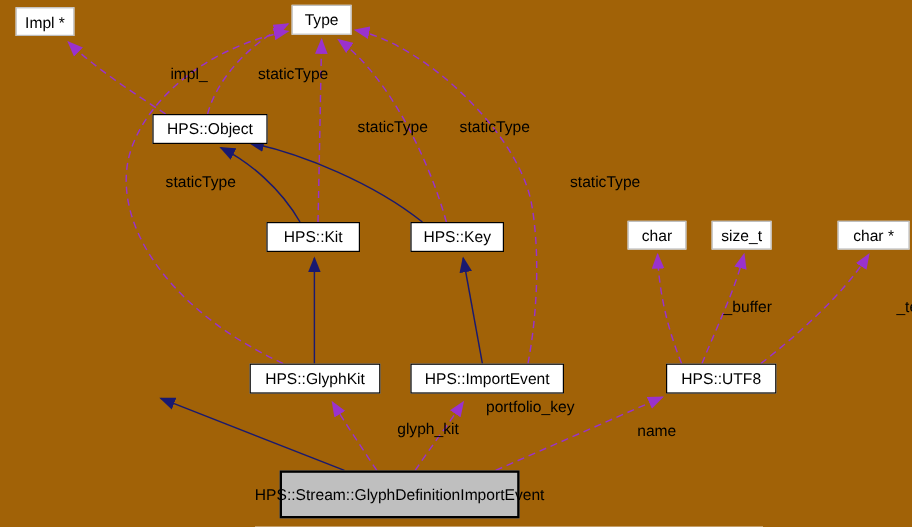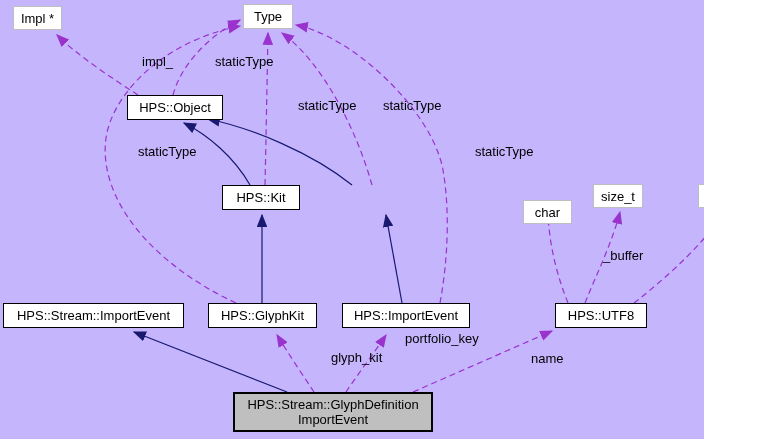--- a/index.html
+++ b/index.html
@@ -1,30 +1,30 @@
 <!DOCTYPE html>
 <html><head>
 <meta charset="utf-8">
 <style>
   html,body{margin:0;padding:0;background:#fff;}
   .diagram{
-    position:relative;width:704px;height:439px;background:#c4b5fd;
+    position:relative;width:760px;height:439px;background:#a16207;
     font-family:"Liberation Sans",sans-serif;overflow:hidden;
   }
   .edges{position:absolute;left:0;top:0;width:760px;height:439px;}
   .inh{stroke:#191970;fill:none;stroke-width:1.2;}
   .use{stroke:#9a32cd;fill:none;stroke-width:1.2;stroke-dasharray:6,4;}
   .node{
     position:absolute;box-sizing:border-box;background:#ffffff;
     border:1px solid #000000;display:flex;align-items:center;justify-content:center;
     font-size:13px;color:#000;white-space:nowrap;z-index:2;
   }
   .node.gray{border-color:#bebebe;}
   .node.main{
-    background:#bfbfbf;border-width:2px;flex-direction:column;
+    background:#bfbfbf;border-width:2px;flex-direction:row;
     line-height:15px;text-align:center;
   }
   .elabel{
     position:absolute;font-size:13px;color:#000;white-space:nowrap;z-index:3;
     line-height:14px;
     padding-left:27px;
   }
   .elabel.center{text-align:center;}
 </style>
 </head>
@@ -59,24 +59,24 @@
     <path class="use" d="M413,392 L552,331" marker-end="url(#arr-pur)"></path>
     <path class="use" d="M568,303 C556,273 549,243 548,212" marker-end="url(#arr-pur)"></path>
     <path class="use" d="M585,303 C597,273 612,243 620,212" marker-end="url(#arr-pur)"></path>
     <path class="use" d="M634,303 C666,278 703,245 724,212" marker-end="url(#arr-pur)"></path>
   </svg>
 
   <div class="node gray" style="left:13px;top:6px;width:49px;height:24px">Impl *</div>
   <div class="node gray" style="left:243px;top:4px;width:50px;height:25px">Type</div>
   <div class="node" style="left:222px;top:185px;width:78px;height:25px">HPS::Kit</div>
   <div class="node" style="left:127px;top:95px;width:96px;height:25px">HPS::Object</div>
-  <div class="node gray" style="left:523px;top:200px;width:49px;height:24px">char</div>
+  <div class="node" style="left:342px;top:185px;width:78px;height:25px">HPS::Key</div>
+  <div class="node gray" style="left:523px;top:184px;width:49px;height:24px">char</div>
   <div class="node gray" style="left:593px;top:184px;width:50px;height:24px">size_t</div>
   <div class="node gray" style="left:698px;top:184px;width:60px;height:24px">char *</div>
-  <div class="node" style="left:3px;top:303px;width:181px;height:25px">HPS::Stream::ImportEvent</div>
   <div class="node" style="left:208px;top:303px;width:109px;height:25px">HPS::GlyphKit</div>
   <div class="node" style="left:342px;top:303px;width:128px;height:25px">HPS::ImportEvent</div>
   <div class="node" style="left:555px;top:303px;width:92px;height:25px">HPS::UTF8</div>
   <div class="node main" style="left:233px;top:392px;width:200px;height:40px">
     <span>HPS::Stream::GlyphDefinition</span>
     <span>ImportEvent</span>
   </div>
 
   <span class="elabel" style="left:115px;top:55px">impl_</span>
   <span class="elabel" style="left:188px;top:55px">staticType</span>

